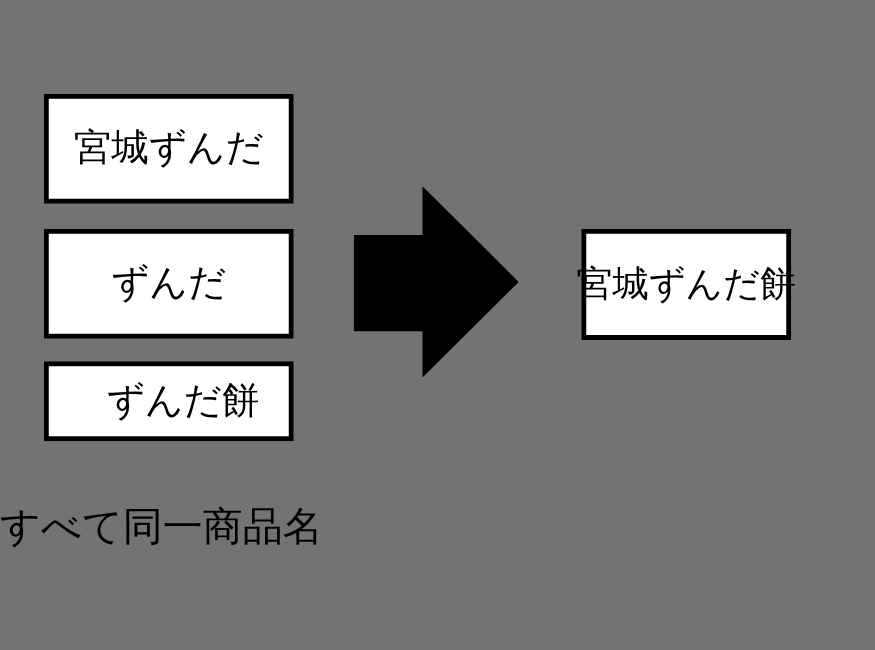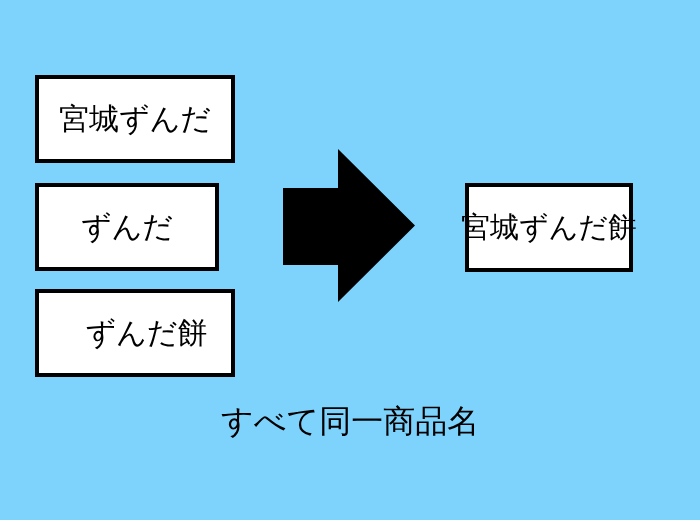--- a/index.html
+++ b/index.html
@@ -4,21 +4,21 @@
 <style>
   html, body {
     margin: 0;
     padding: 0;
     background: #ffffff;
   }
   .canvas {
     position: relative;
     width: 700px;
     height: 520px;
-    background: #7dd3fc;
+    background: #737373;
     overflow: hidden;
     font-family: "DejaVu Sans", "Liberation Sans", sans-serif;
   }
   .box {
     position: absolute;
     box-sizing: border-box;
     border: 4px solid #000000;
     background: #ffffff;
     display: flex;
     align-items: center;
@@ -26,38 +26,38 @@
   }
   .box-label {
     color: #000000;
     font-size: 30px;
     line-height: 1;
     white-space: nowrap;
     letter-spacing: 0px;
     font-family: "DejaVu Sans", "Liberation Sans", sans-serif;
   }
   .source-box-1 { left: 35px;  top: 75px;  width: 200px; height: 88px; }
-  .source-box-2 { left: 35px;  top: 183px; width: 184px; height: 88px; }
-  .source-box-3 { left: 35px;  top: 289px; width: 200px; height: 88px; padding-left: 23px; }
+  .source-box-2 { left: 35px;  top: 183px; width: 200px; height: 88px; }
+  .source-box-3 { left: 35px;  top: 289px; width: 200px; height: 64px; padding-left: 23px; }
   .result-box   { left: 465px; top: 183px; width: 168px; height: 89px; }
   .result-box .box-label { font-size: 29px; }
   .arrow-svg {
     position: absolute;
     left: 283px;
     top: 149px;
     width: 132px;
     height: 153px;
     display: block;
   }
   .caption {
     position: absolute;
     left: 0;
     top: 402px;
     width: 700px;
-    text-align: center;
+    text-align: left;
     color: #000000;
     font-size: 32px;
     line-height: 1.2;
     font-family: "DejaVu Serif", "Liberation Serif", serif;
     white-space: nowrap;
   }
 </style>
 </head>
 <body>
 

